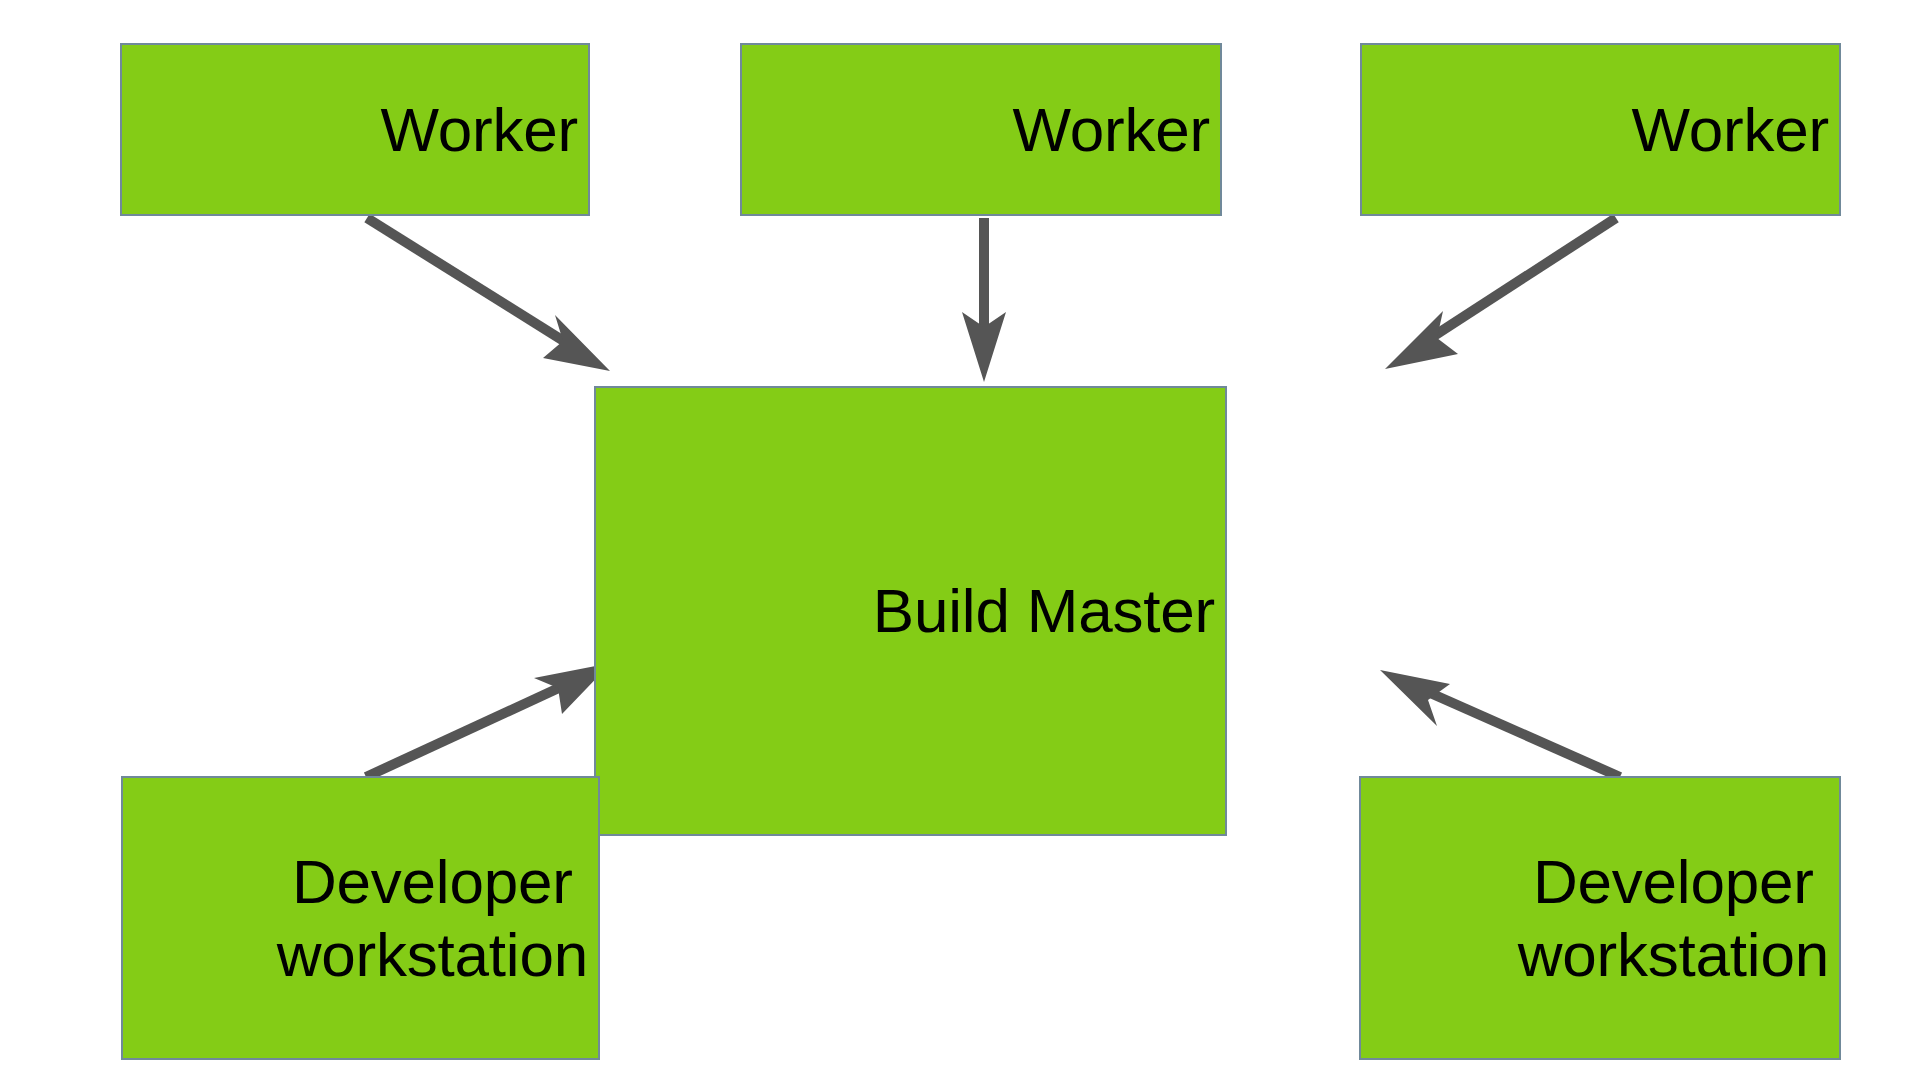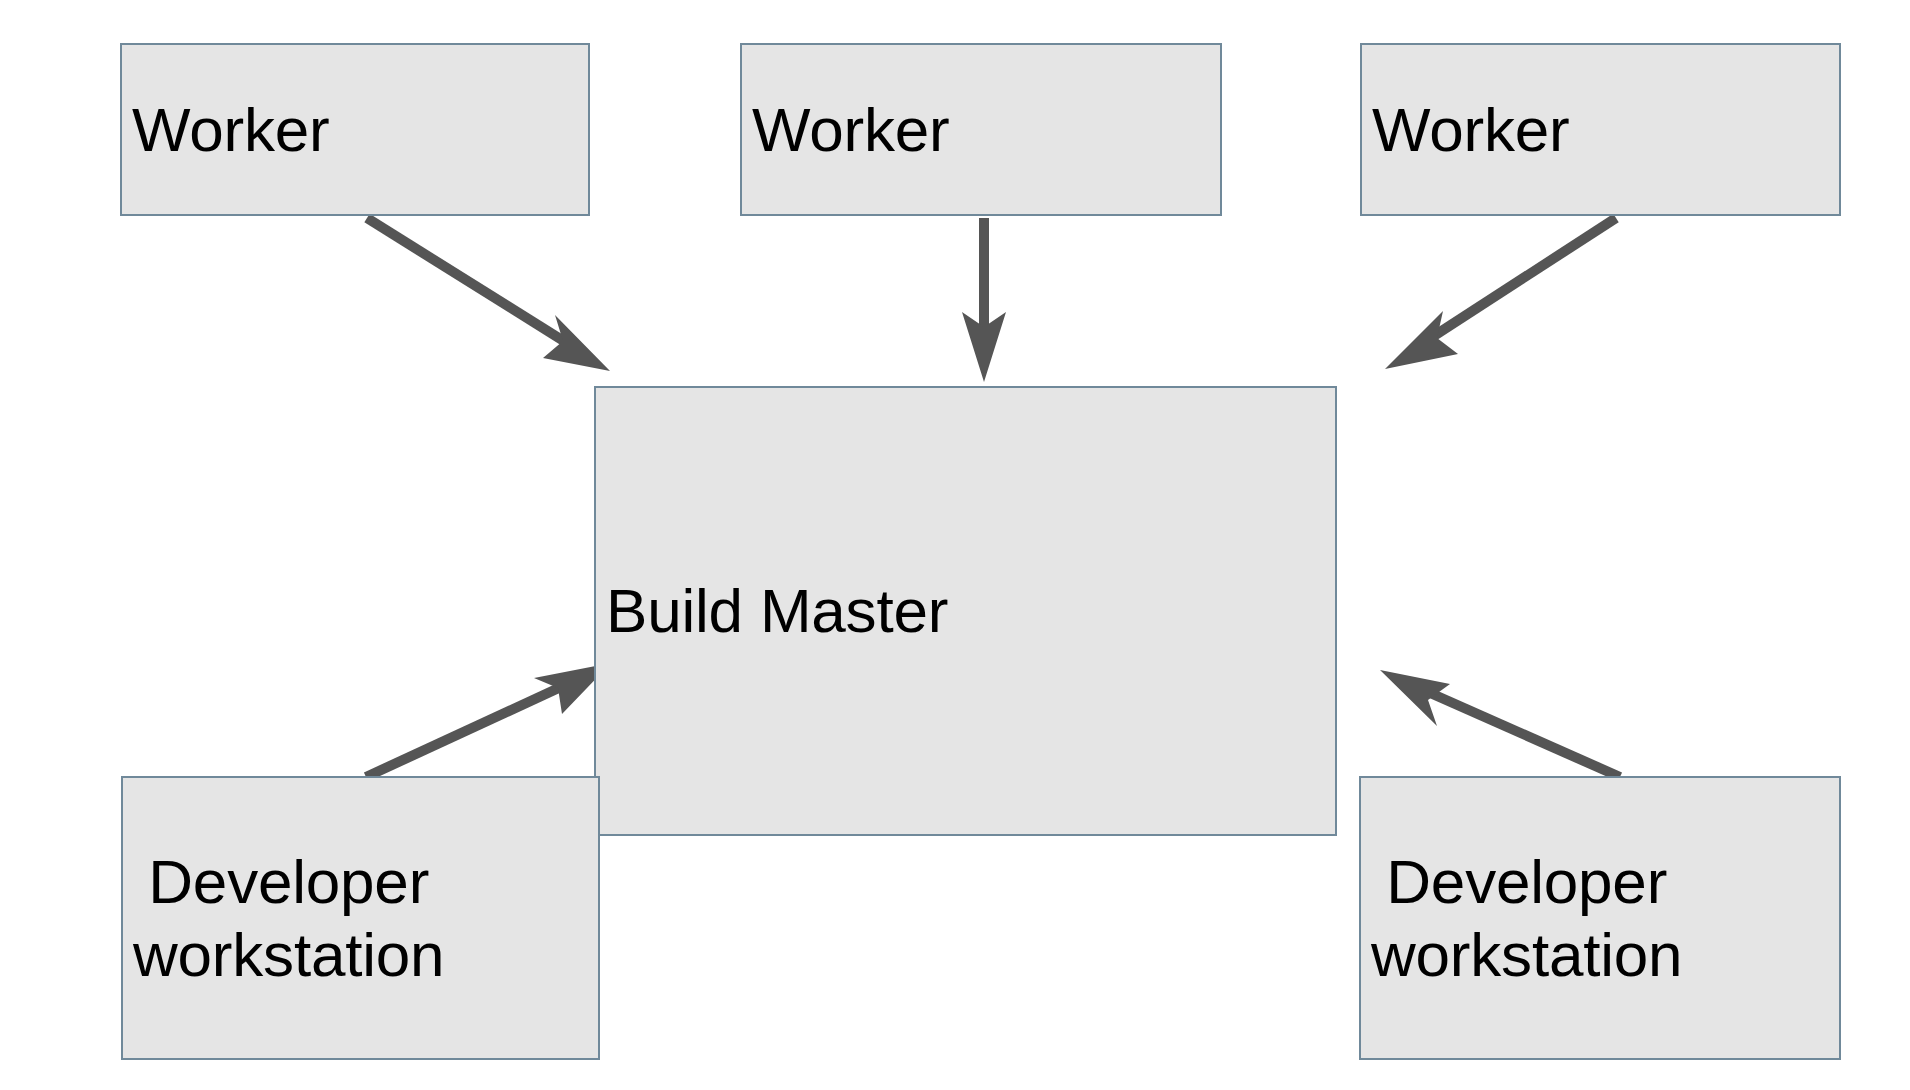--- a/index.html
+++ b/index.html
@@ -22,44 +22,44 @@
     position: absolute;
     left: 0;
     top: 0;
     width: 1910px;
     height: 1090px;
     pointer-events: none;
   }
   .node {
     position: absolute;
     box-sizing: border-box;
-    background: #e5e5e5;
+    background: #84cc16;
     border: 2px solid #70899a;
     display: flex;
     align-items: center;
-    justify-content: flex-start;
+    justify-content: flex-end;
     text-align: center;
     color: #000000;
     font-family: "Liberation Sans", sans-serif;
     font-weight: 400;
     line-height: 1.18;
     letter-spacing: -0.2px;
     white-space: pre-line;
   }
   .node-label {
     display: block;
     padding: 0 10px;
     white-space: pre-line;
   }
   
   #node-worker-1 { left: 120px;  top: 43px;  width: 470px; height: 173px; font-size: 62px; }
   #node-worker-2 { left: 740px;  top: 43px;  width: 482px; height: 173px; font-size: 62px; }
   #node-worker-3 { left: 1360px; top: 43px;  width: 481px; height: 173px; font-size: 62px; }
   
-  #node-build-master { left: 594px; top: 386px; width: 743px; height: 450px; font-size: 62px; }
+  #node-build-master { left: 594px; top: 386px; width: 633px; height: 450px; font-size: 62px; }
   
   #node-dev-ws-1 { left: 121px;  top: 776px; width: 479px; height: 284px; font-size: 62px; }
   #node-ci-server { left: 740px;  top: 776px; width: 480px; height: 284px; font-size: 62px; }
   #node-dev-ws-2 { left: 1359px; top: 776px; width: 482px; height: 284px; font-size: 62px; }
 </style>
 </head>
 <body>
 
 <div id="canvas">
 

